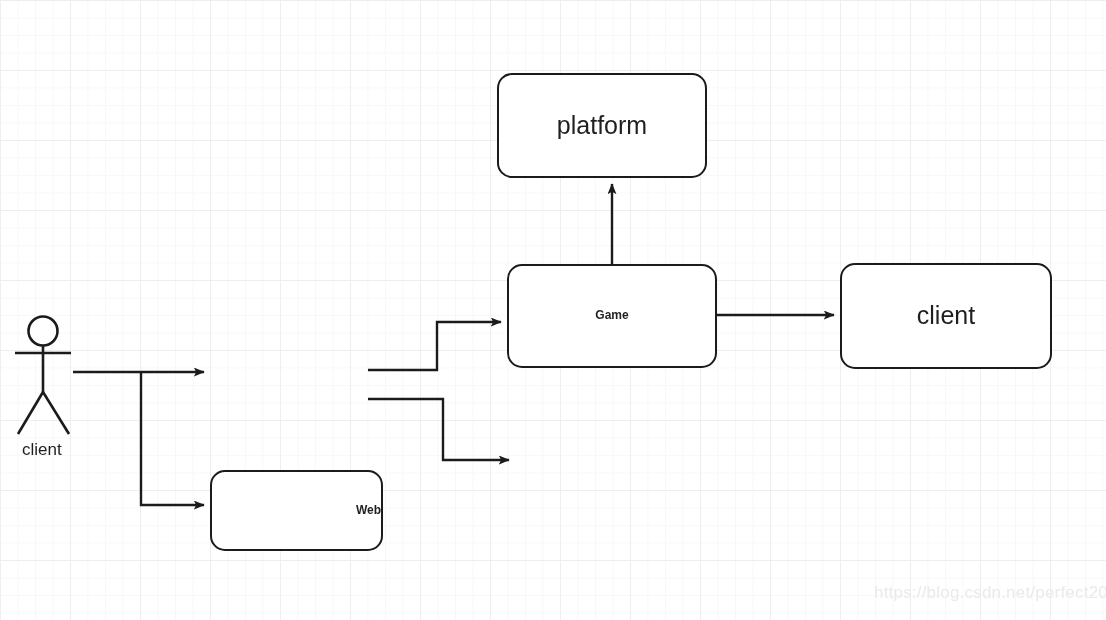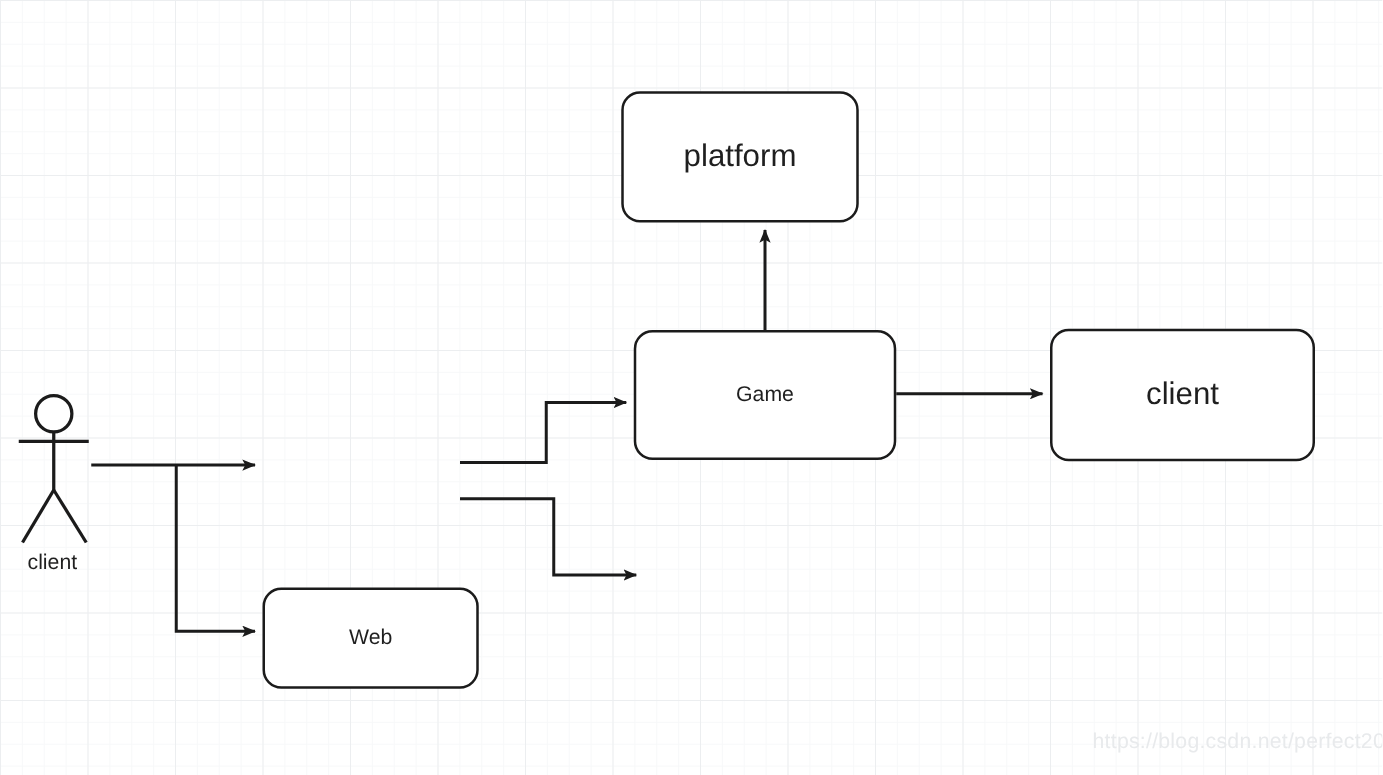--- a/index.html
+++ b/index.html
@@ -39,21 +39,21 @@
     border: 2.4px solid #1b1b1b;
     border-radius: 15px;
     background: #ffffff;
     display: flex;
     align-items: center;
     justify-content: center;
     color: #1f1f1f;
     line-height: 1.1;
     text-align: center;
   }
-  .label-sm { font-size: 17px; }
+  .label-sm { font-size: 12px; font-weight: bold; }
   .label-lg { font-size: 25px; }
   .actor-label {
     position: absolute;
     font-size: 17px;
     color: #1f1f1f;
     white-space: nowrap;
   }
   .watermark {
     position: absolute;
     font-size: 17px;
@@ -84,35 +84,35 @@
     </g>
 
     <path fill="none" stroke="#1b1b1b" stroke-width="2.4" marker-end="url(#arrowhead)" d="M 73 372 L 204 372"></path>
     <path fill="none" stroke="#1b1b1b" stroke-width="2.4" marker-end="url(#arrowhead)" d="M 141 372 L 141 505 L 204 505"></path>
     <path fill="none" stroke="#1b1b1b" stroke-width="2.4" marker-end="url(#arrowhead)" d="M 368 370 L 437 370 L 437 322 L 501 322"></path>
     <path fill="none" stroke="#1b1b1b" stroke-width="2.4" marker-end="url(#arrowhead)" d="M 368 399 L 443 399 L 443 460 L 509 460"></path>
     <path fill="none" stroke="#1b1b1b" stroke-width="2.4" marker-end="url(#arrowhead)" d="M 612 264 L 612 184"></path>
     <path fill="none" stroke="#1b1b1b" stroke-width="2.4" marker-end="url(#arrowhead)" d="M 717 315 L 834 315"></path>
   </svg>
 
-  <div class="node-box label-lg" style="left:497px; top:73px; width:190px; height:105px;">
+  <div class="node-box label-lg" style="left:497px; top:73px; width:210px; height:105px;">
     <span>platform</span>
   </div>
 
   <div class="node-box label-sm" style="left:507px; top:264px; width:210px; height:104px;">
     <span>Game</span>
   </div>
 
   <div class="node-box label-lg" style="left:840px; top:263px; width:212px; height:106px;">
     <span>client</span>
   </div>
 
 
 
-  <div class="node-box label-sm" style="left:210px; top:470px; width:173px; height:81px;">
+  <div class="node-box label-sm" style="left:210px; top:470px; width:173px; height:81px;justify-content:flex-end;">
     <span>Web</span>
   </div>
 
   <div class="actor-label" style="left:22px; top:440px;">client</div>
 
   <div class="watermark" style="left:874px; top:583px;">https://blog.csdn.net/perfect2011</div>
 
 </div>
 
 </body></html>

